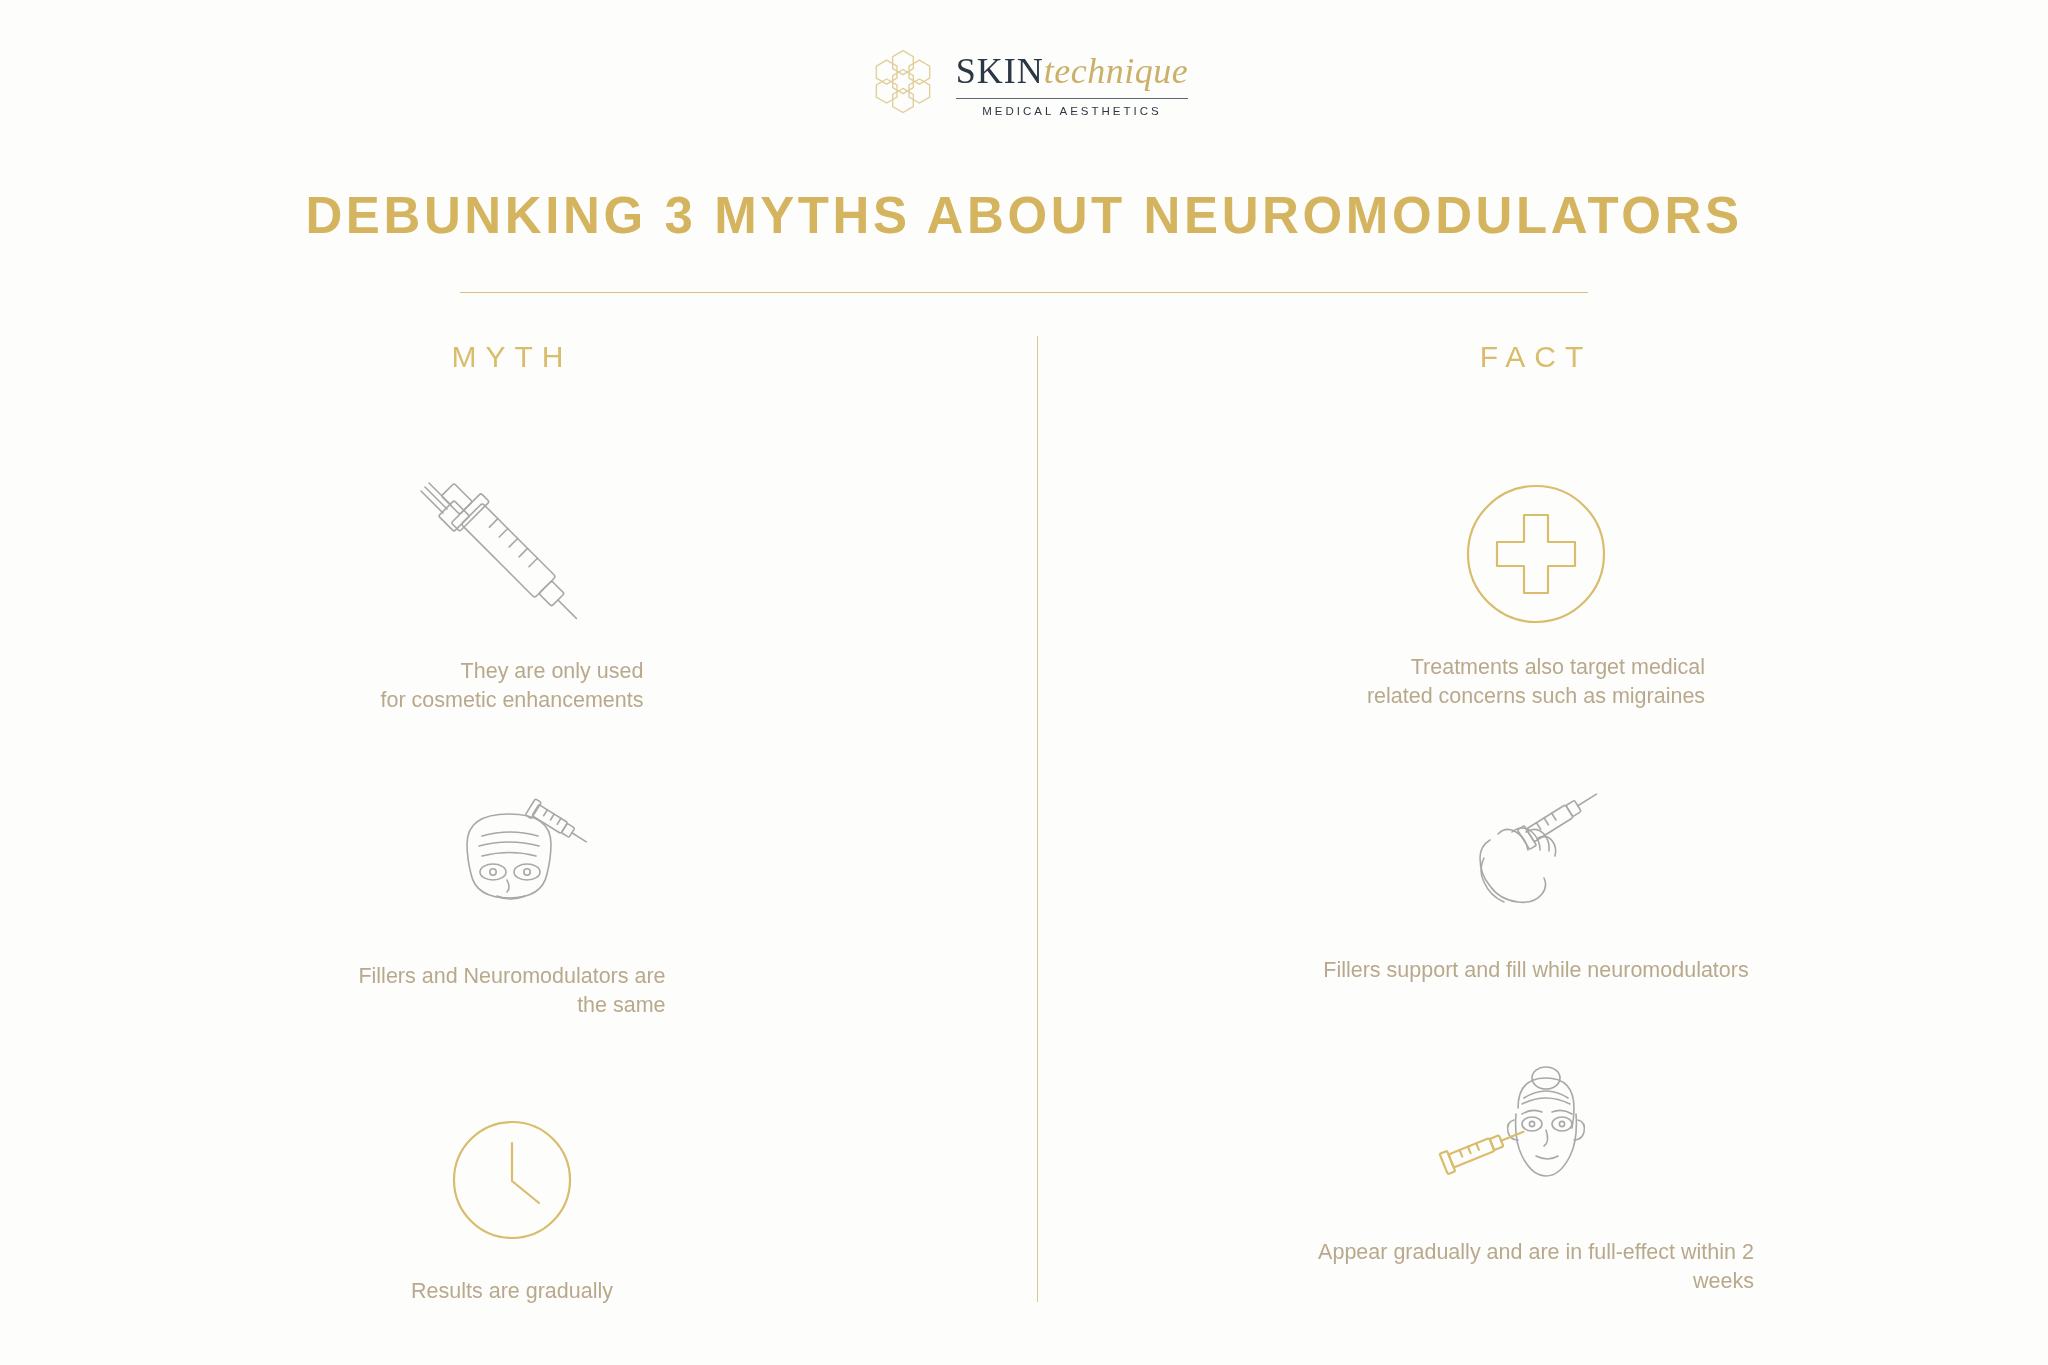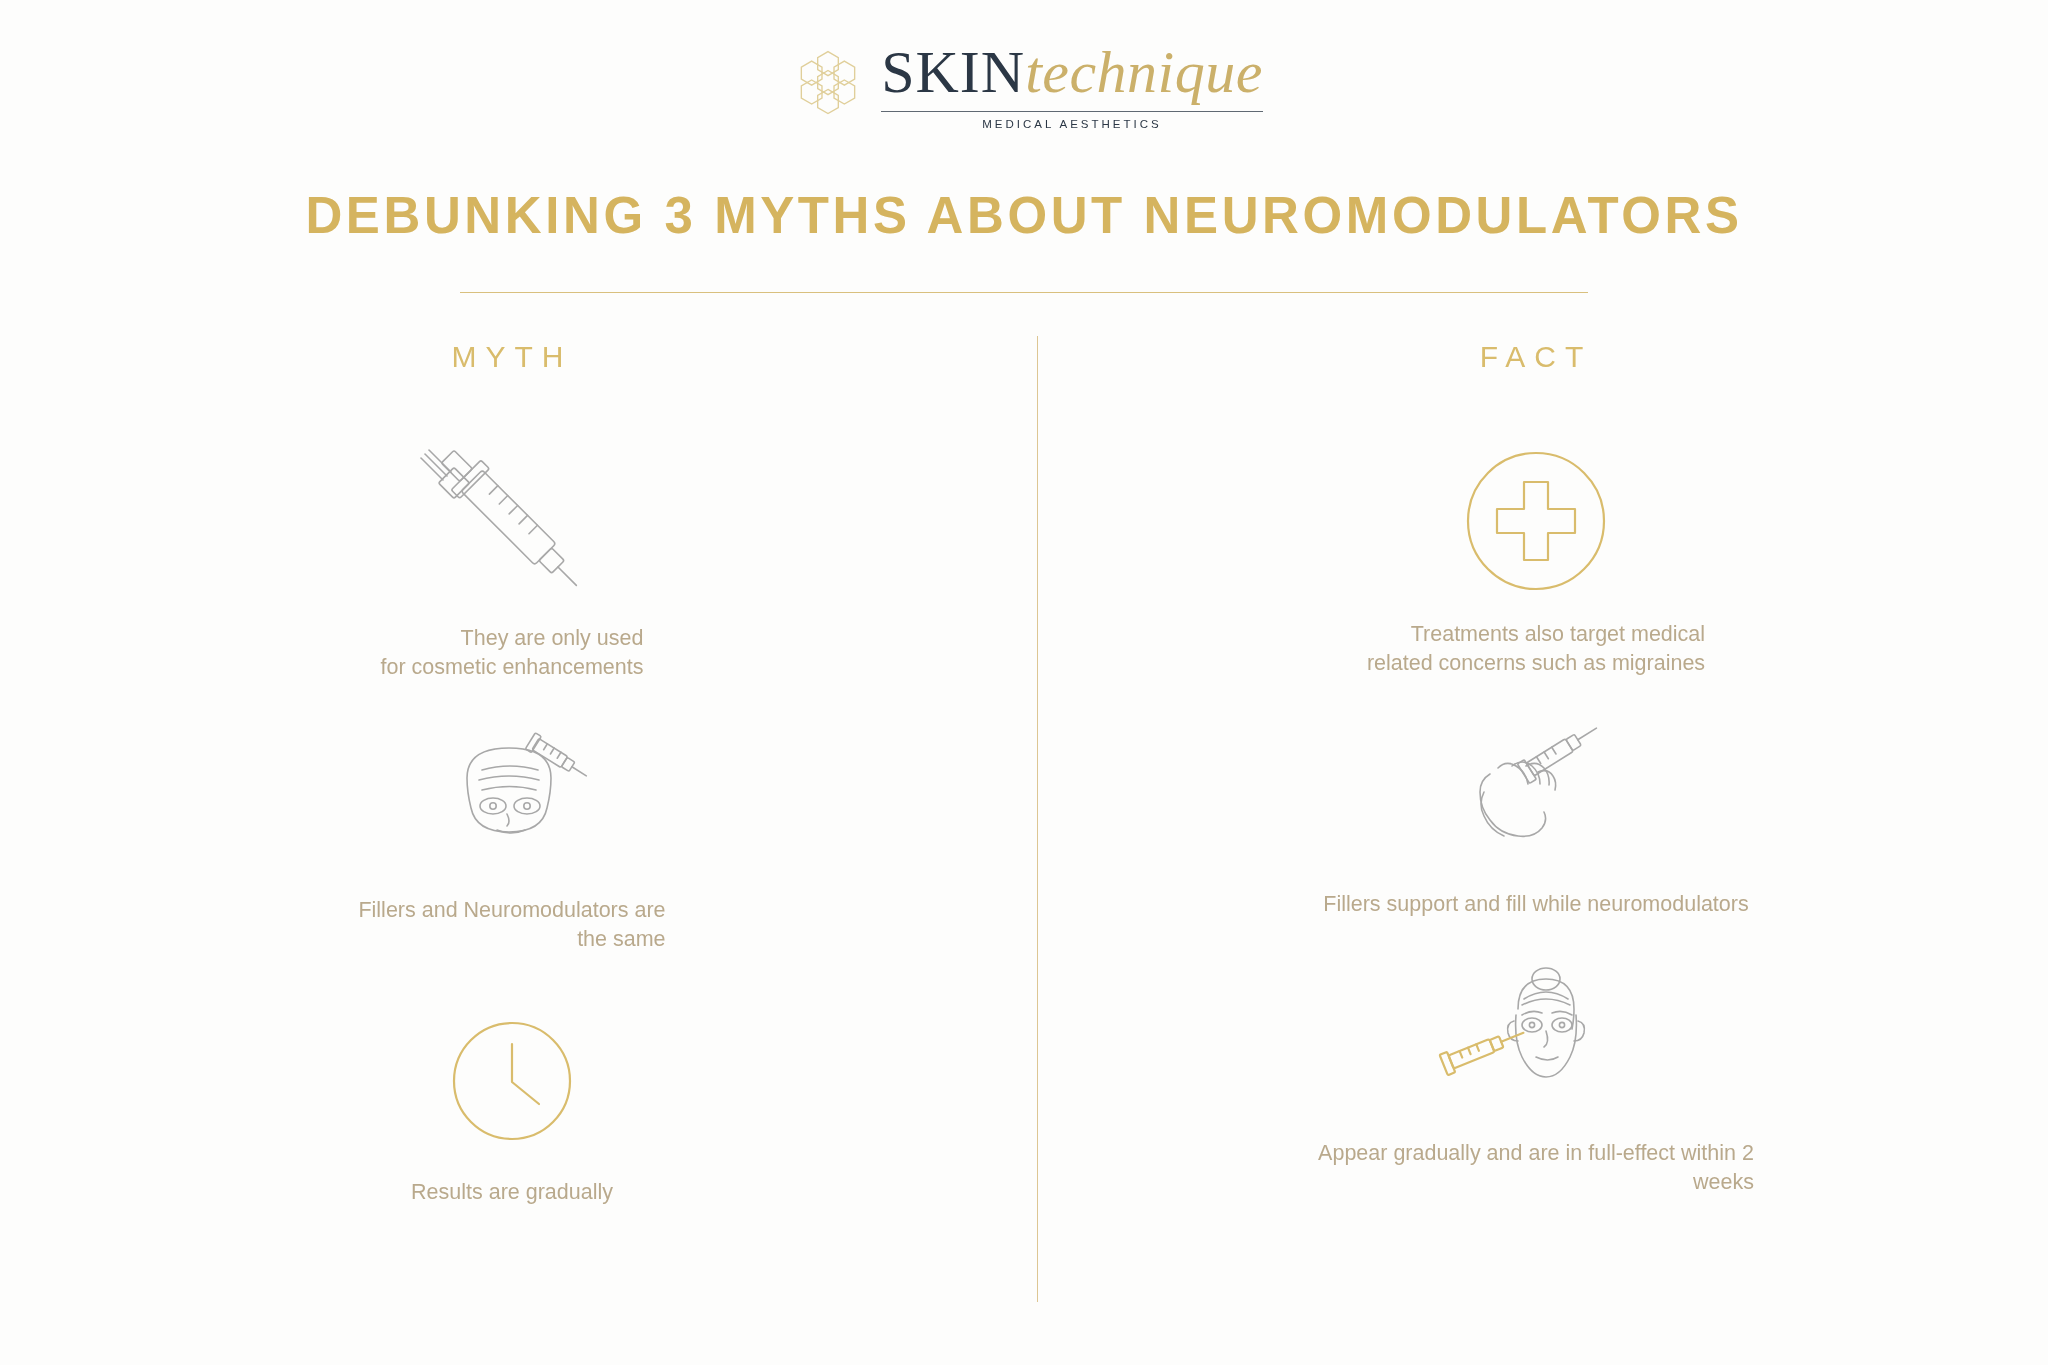--- a/index.html
+++ b/index.html
@@ -29,21 +29,21 @@
   }
   .logo-inner {
     display: flex;
     align-items: center;
     gap: 10px;
   }
   .logo-mark { width: 86px; height: 86px; display:block; }
   .logo-text { display: flex; flex-direction: column; align-items: center; }
   .logo-main {
     font-family: "Liberation Serif", serif;
-    font-size: 60px;
+    font-size: 36px;
     letter-spacing: 0.5px;
     color: #2b3745;
     line-height: 1;
     white-space: nowrap;
   }
   .logo-main .skin { font-weight: 400; letter-spacing: 1px; }
   .logo-main .tech { font-style: italic; color: #c9a css; }
   .logo-main .tech { font-style: italic; color: #cbb06a; font-family: "Liberation Serif", serif; }
   .logo-rule {
     width: 100%;
@@ -90,20 +90,21 @@
     top: 340px;
     left: 0;
     width: 100%;
     display: flex;
   }
   .col {
     width: 50%;
     display: flex;
     flex-direction: column;
     align-items: center;
+    gap: 33px;
   }
   .col-head {
     font-size: 30px;
     letter-spacing: 9px;
     color: #d9bc6c;
     font-family: "Liberation Sans", sans-serif;
     margin-bottom: 62px;
   }
   .divider {
     position: absolute;

